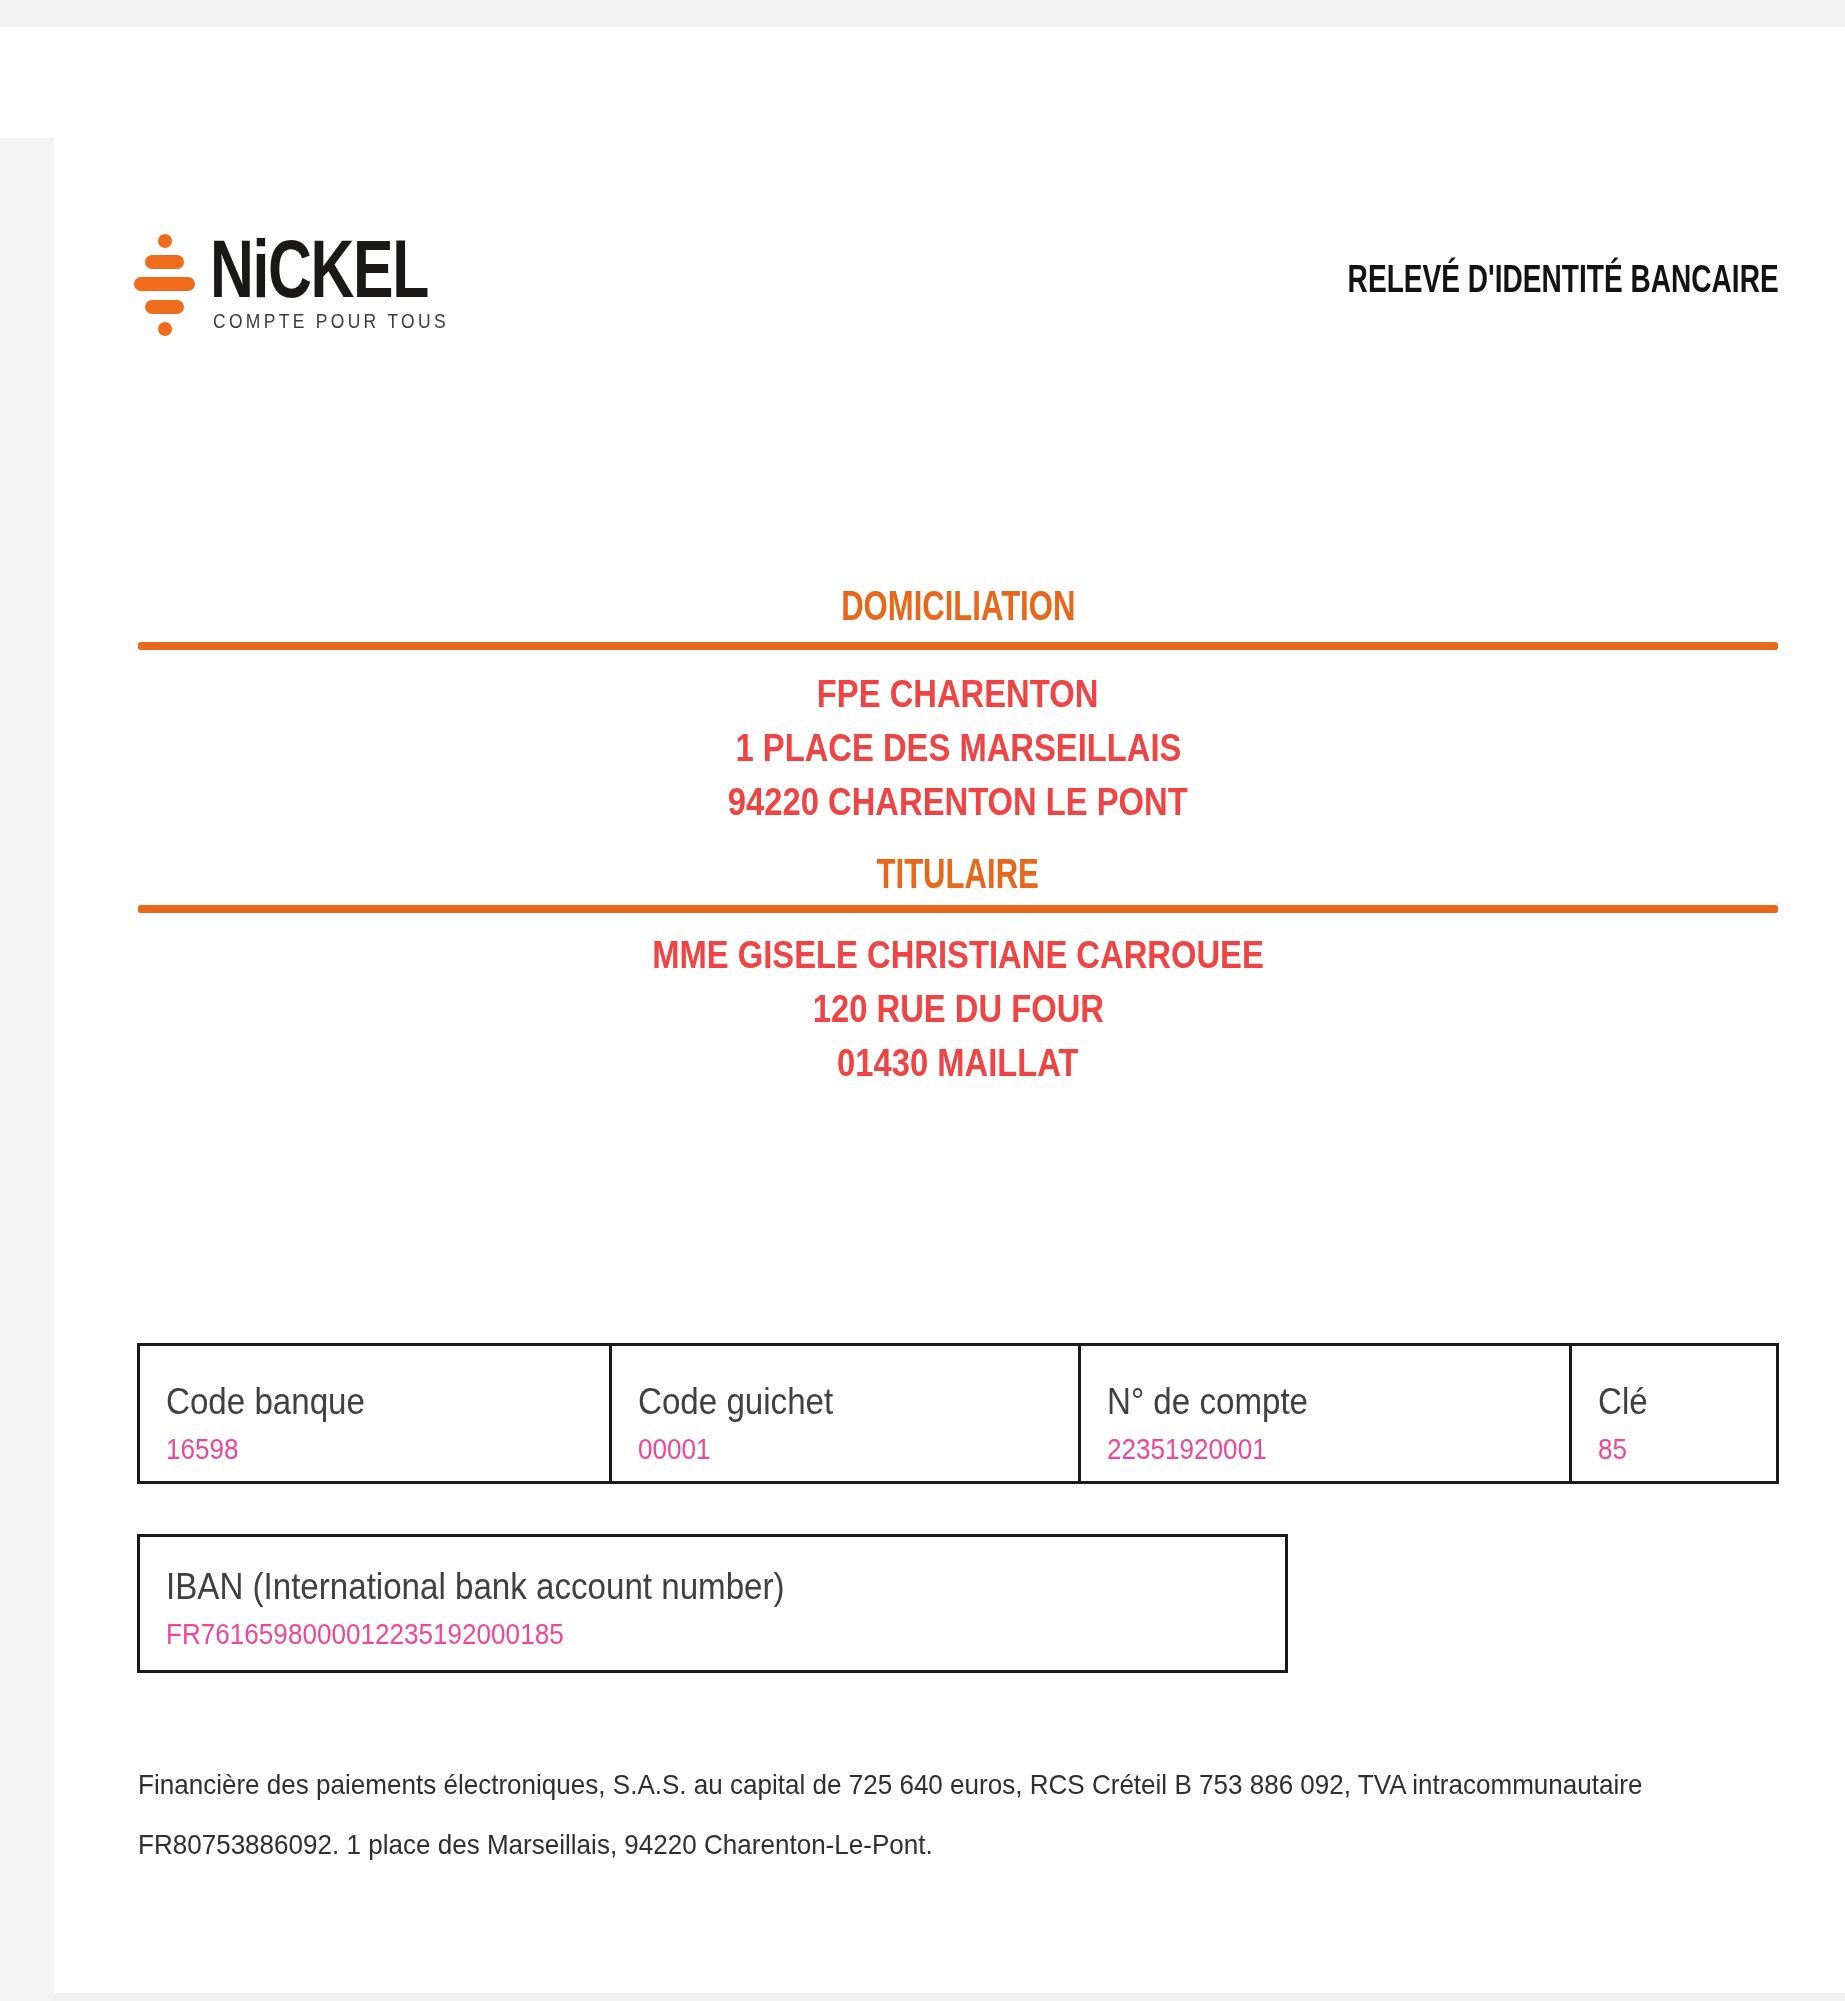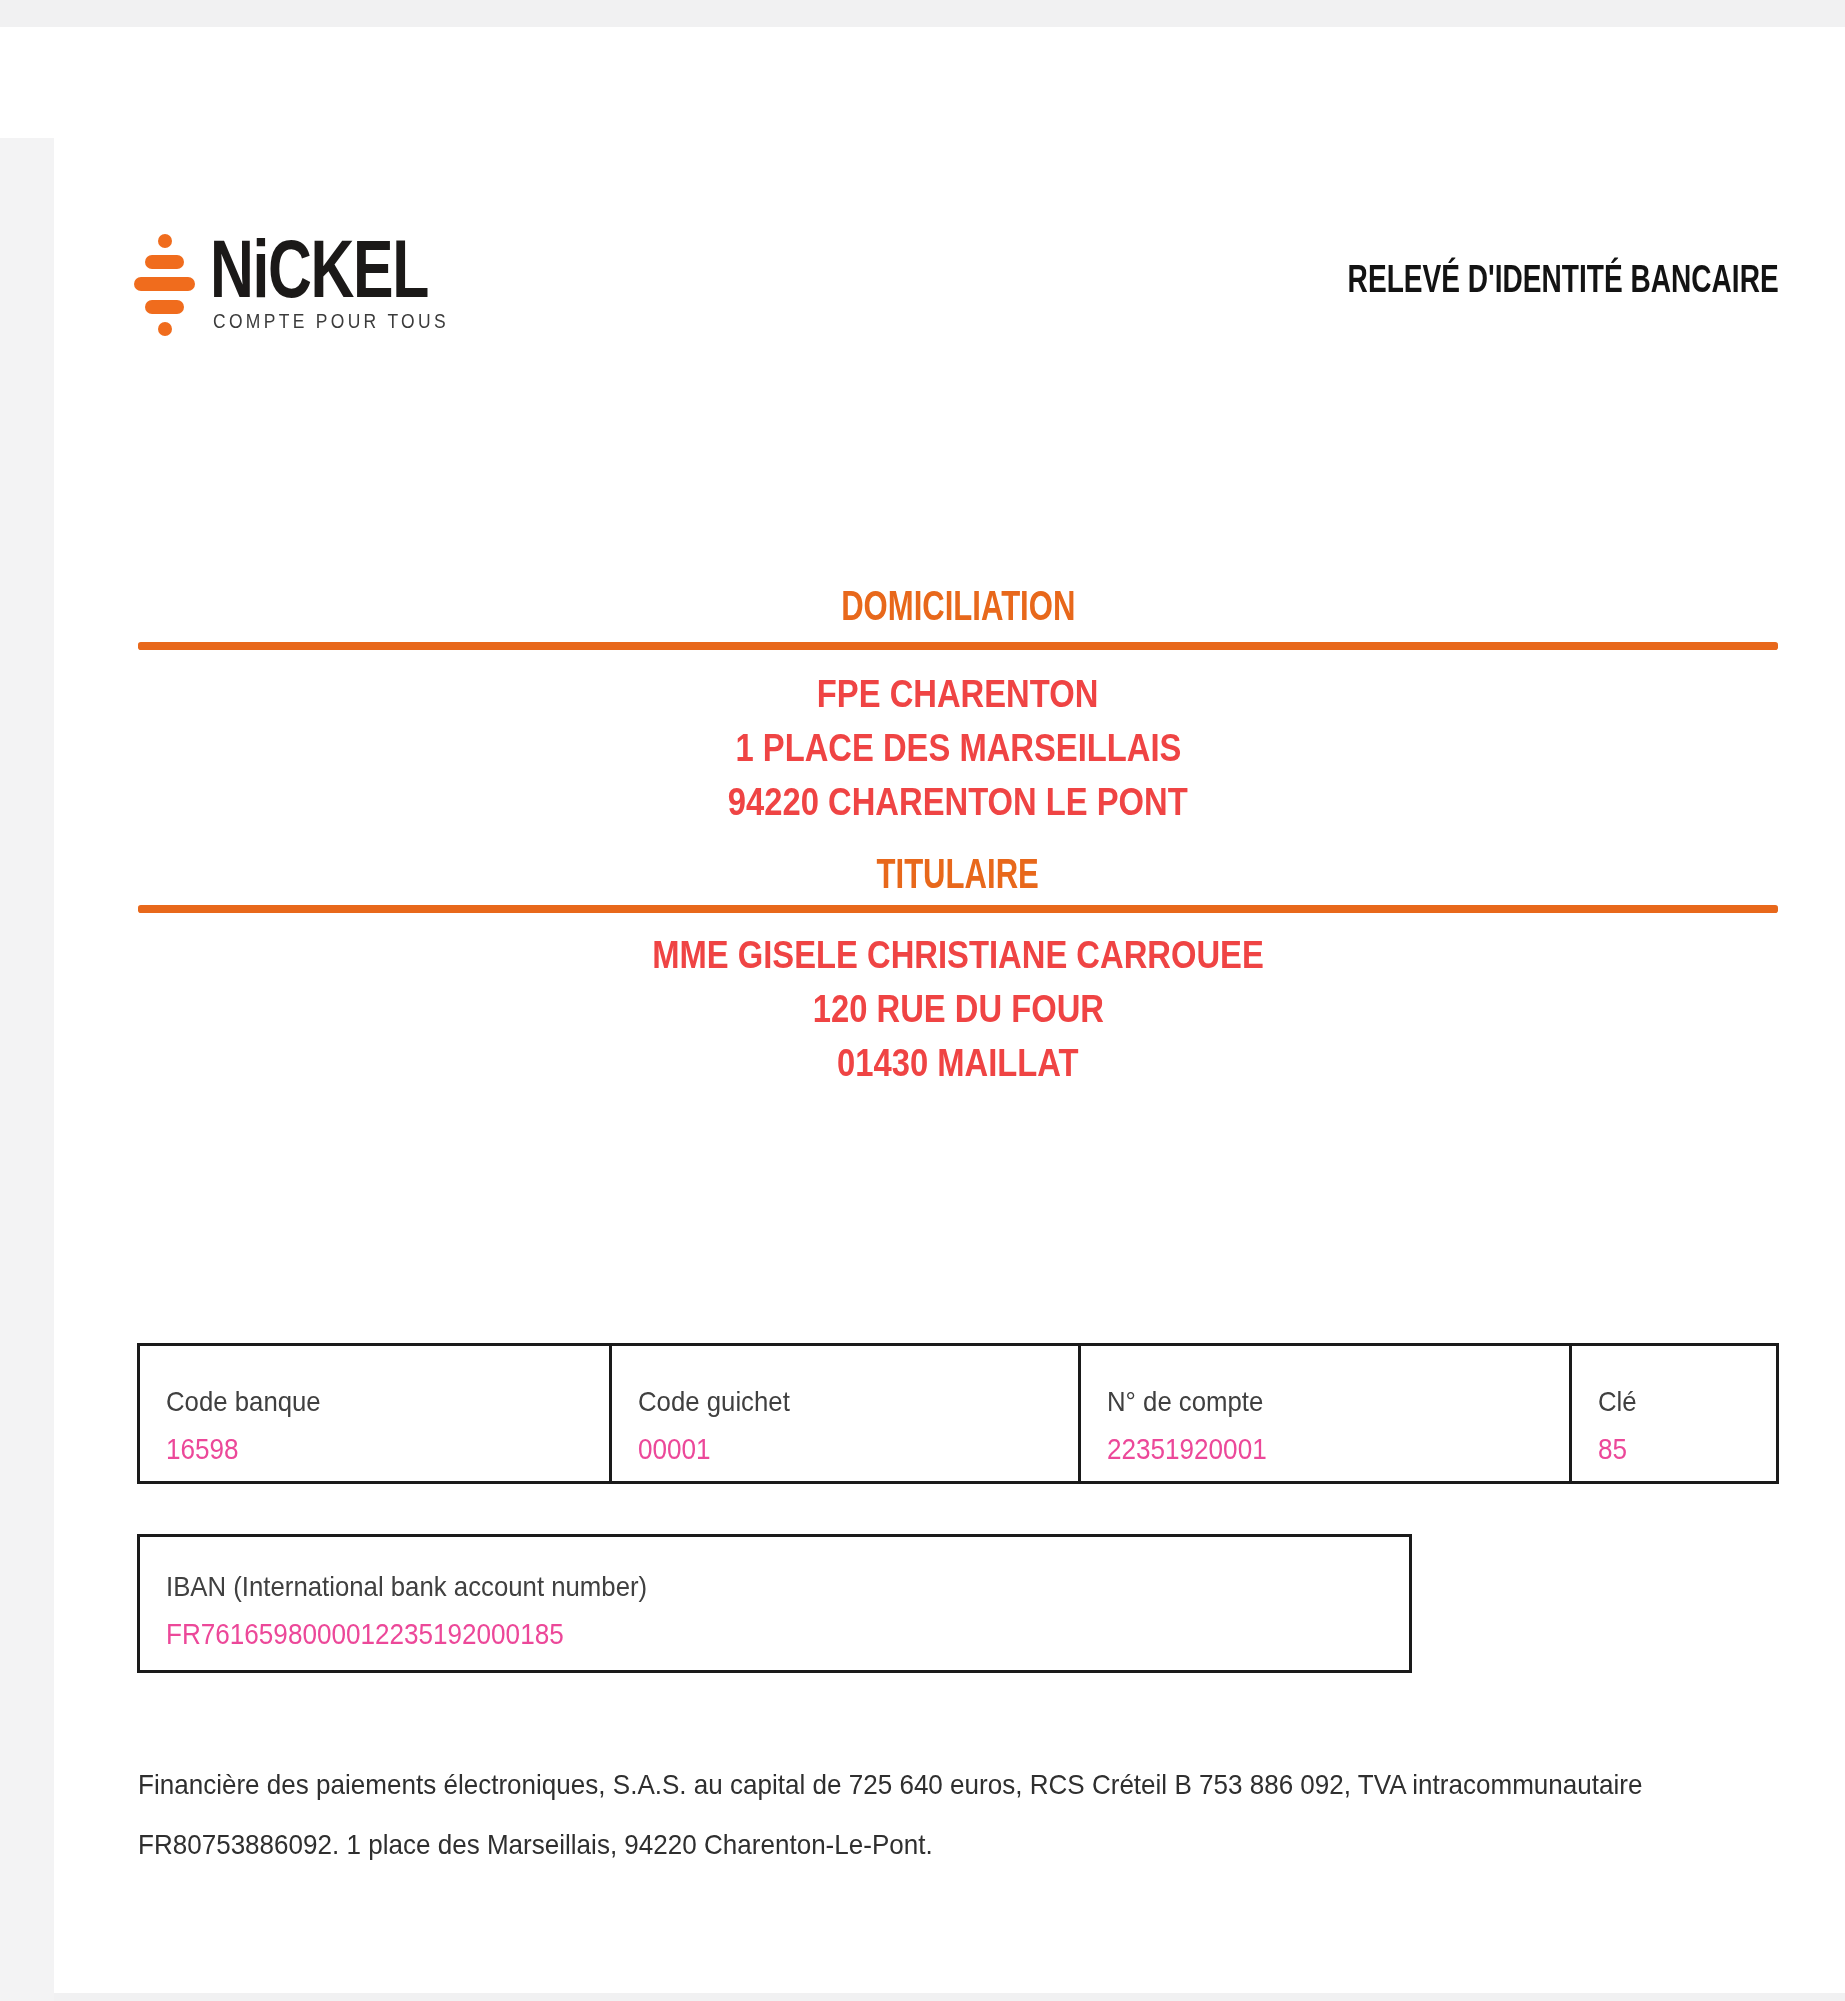--- a/index.html
+++ b/index.html
@@ -42,28 +42,28 @@
   .section-heading .cx{font-size:42px;font-weight:700;color:#e8681b;transform:scaleX(0.74);}
   .rule{position:absolute;left:138px;width:1640px;height:8.3px;background:#e8681b;border-radius:2.8px;}
   .addr{line-height:54px;font-size:39px;font-weight:700;color:#ef4444;}
   .addr .cx{transform:scaleX(0.84);}
 
   
   .codes-table{position:absolute;left:137px;top:1343px;width:1642px;height:141px;display:flex;}
   .code-cell{box-sizing:border-box;border:3.7px solid #1a1a1a;height:141px;padding:41px 9.2px 0 26px;background:#fff;}
   .code-cell + .code-cell{margin-left:-3.7px;}
   .c1{width:29.0%;} .c2{width:28.8%;} .c3{width:30.2%;} .c4{width:12.8%;}
-  .cell-label{display:block;font-size:28px;line-height:29.5px;color:#404040;}
+  .cell-label{display:block;font-size:36px;line-height:29.5px;color:#404040;}
   .cell-label .cx{transform:scaleX(0.92);}
   .cell-value{display:block;margin-top:16px;font-size:29px;line-height:33px;color:#ec4899;}
   .cell-value .cx{transform:scaleX(0.9);}
 
   .iban-row{position:absolute;left:137px;top:1534px;width:1642px;height:139px;display:flex;}
   .iban-box{box-sizing:border-box;border:3.7px solid #1a1a1a;height:139px;padding:35px 9.2px 0 26px;background:#fff;}
-  .iban-box.iban{width:1275px;text-decoration:underline;}
+  .iban-box.iban{width:1151px;text-decoration:underline;}
   .iban-box.bic{width:484px;margin-left:7.4px;}
 
   
   .footer{position:absolute;left:138px;top:1744px;font-size:28px;line-height:39px;color:#2f2f2f;}
   .footer div{white-space:nowrap;margin-top:21px;}
   .footer .cx{transform:scaleX(0.93);}
 </style>
 </head>
 <body>
 

